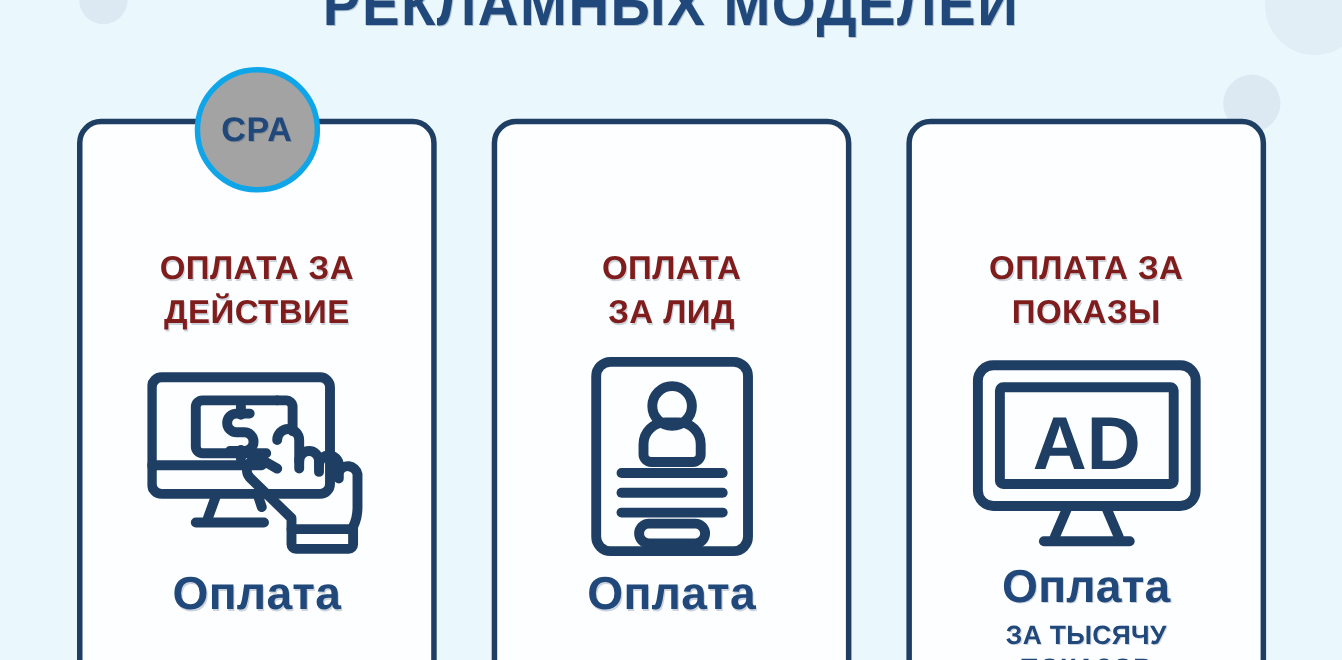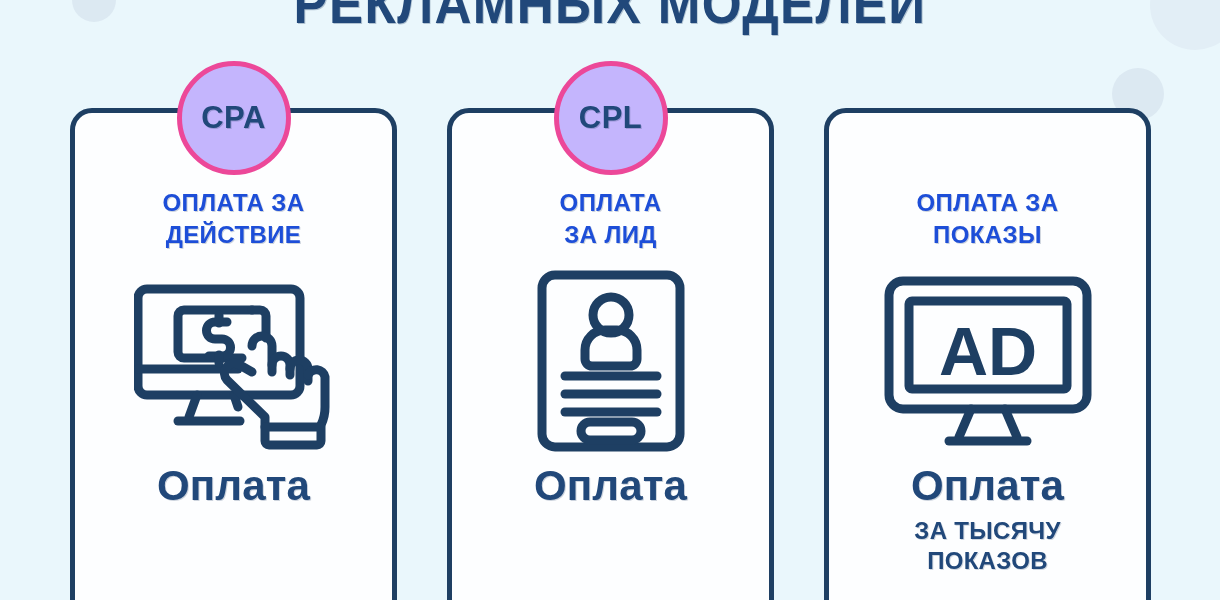--- a/index.html
+++ b/index.html
@@ -74,41 +74,41 @@
 
   
   .badge {
     position: absolute;
     top: -52px;
     left: 50%;
     transform: translateX(-50%);
     width: 104px;
     height: 104px;
     border-radius: 50%;
-    border: 5px solid #ec4899;
-    background: #c4b5fd;
+    border: 5px solid #0ea5e9;
+    background: #a3a3a3;
     display: flex;
     align-items: center;
     justify-content: center;
     z-index: 3;
   }
   .badge-text {
     font-size: 31px;
     font-weight: 700;
     color: #21487a;
     letter-spacing: 0.5px;
     text-shadow: 1px 1px 0 rgba(30,60,100,0.25);
   }
 
   .card-heading {
-    margin-top: 74px;
+    margin-top: 112px;
     text-align: center;
-    font-size: 24px;
-    font-weight: 700;
-    color: #1d4ed8;
+    font-size: 30px;
+    font-weight: 700;
+    color: #7f1d1d;
     line-height: 1.32;
     letter-spacing: 0.4px;
     text-shadow: 1px 1px 0 rgba(30,60,100,0.22);
     padding: 0 12px;
   }
 
   .card-icon {
     margin-top: 16px;
     height: 190px;
     display: flex;
@@ -184,23 +184,20 @@
         <path d="M131 158 h56 v14 a4 4 0 0 1 -4 4 h-48 a4 4 0 0 1 -4 -4 z"></path>
       </svg>
     </div>
 
     <div class="card-foot">
       <div class="foot-big">Оплата</div>
     </div>
   </div>
 
   <div class="card">
-    <div class="badge">
-      <span class="badge-text">CPL</span>
-    </div>
 
     <div class="card-heading">ОПЛАТА<br>ЗА ЛИД</div>
 
     <div class="card-icon">
       <svg width="148" height="182" viewBox="0 0 148 182" fill="none" stroke="#1e3f63" stroke-width="9" stroke-linecap="round" stroke-linejoin="round">
 
         <rect x="5" y="5" width="138" height="172" rx="13"></rect>
 
         <circle cx="74" cy="45" r="18"></circle>
 

